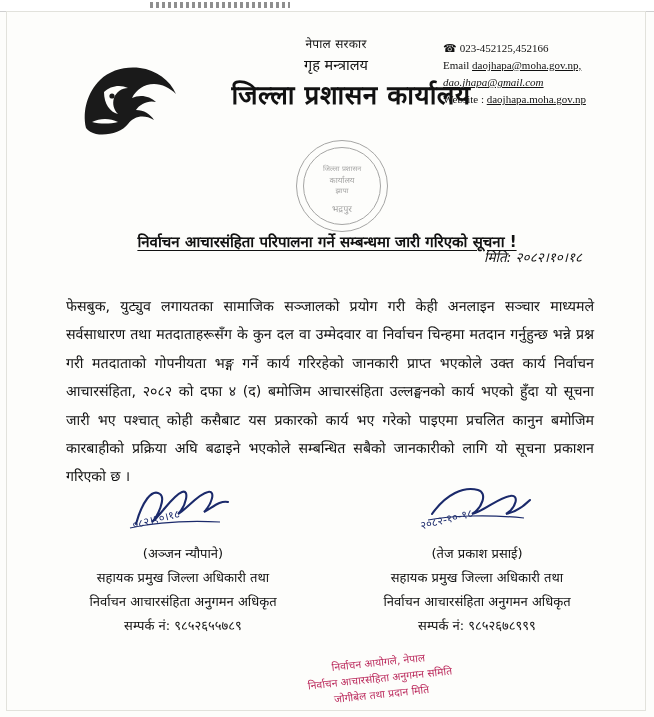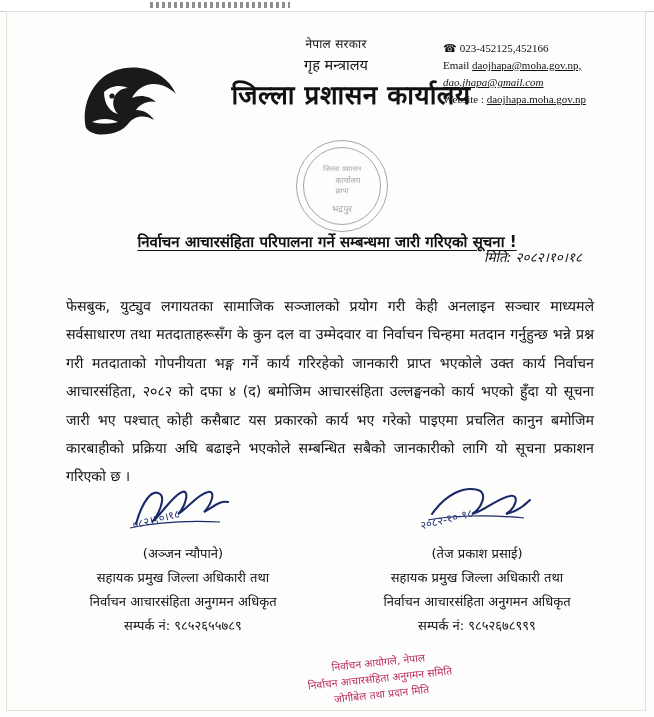--- a/index.html
+++ b/index.html
@@ -150,21 +150,21 @@
   }
   .round-stamp .st-text {
     position: absolute;
     left: 0;
     width: 92px;
     text-align: center;
     font-size: 7px;
     color: #2e2e2e;
   }
   .round-stamp .st-t1 { top: 24px; text-align: center; }
-  .round-stamp .st-t2 { top: 34px; font-size: 8px; padding-left: 6px;}
+  .round-stamp .st-t2 { top: 34px; font-size: 8px;}
   .round-stamp .st-t3 { top: 46px; }
   .round-stamp .st-t4 { top: 62px; font-size: 9px; }
 
   
   .title {
     position: absolute;
     left: 0;
     top: 196px;
     width: 654px;
     text-align: center;

